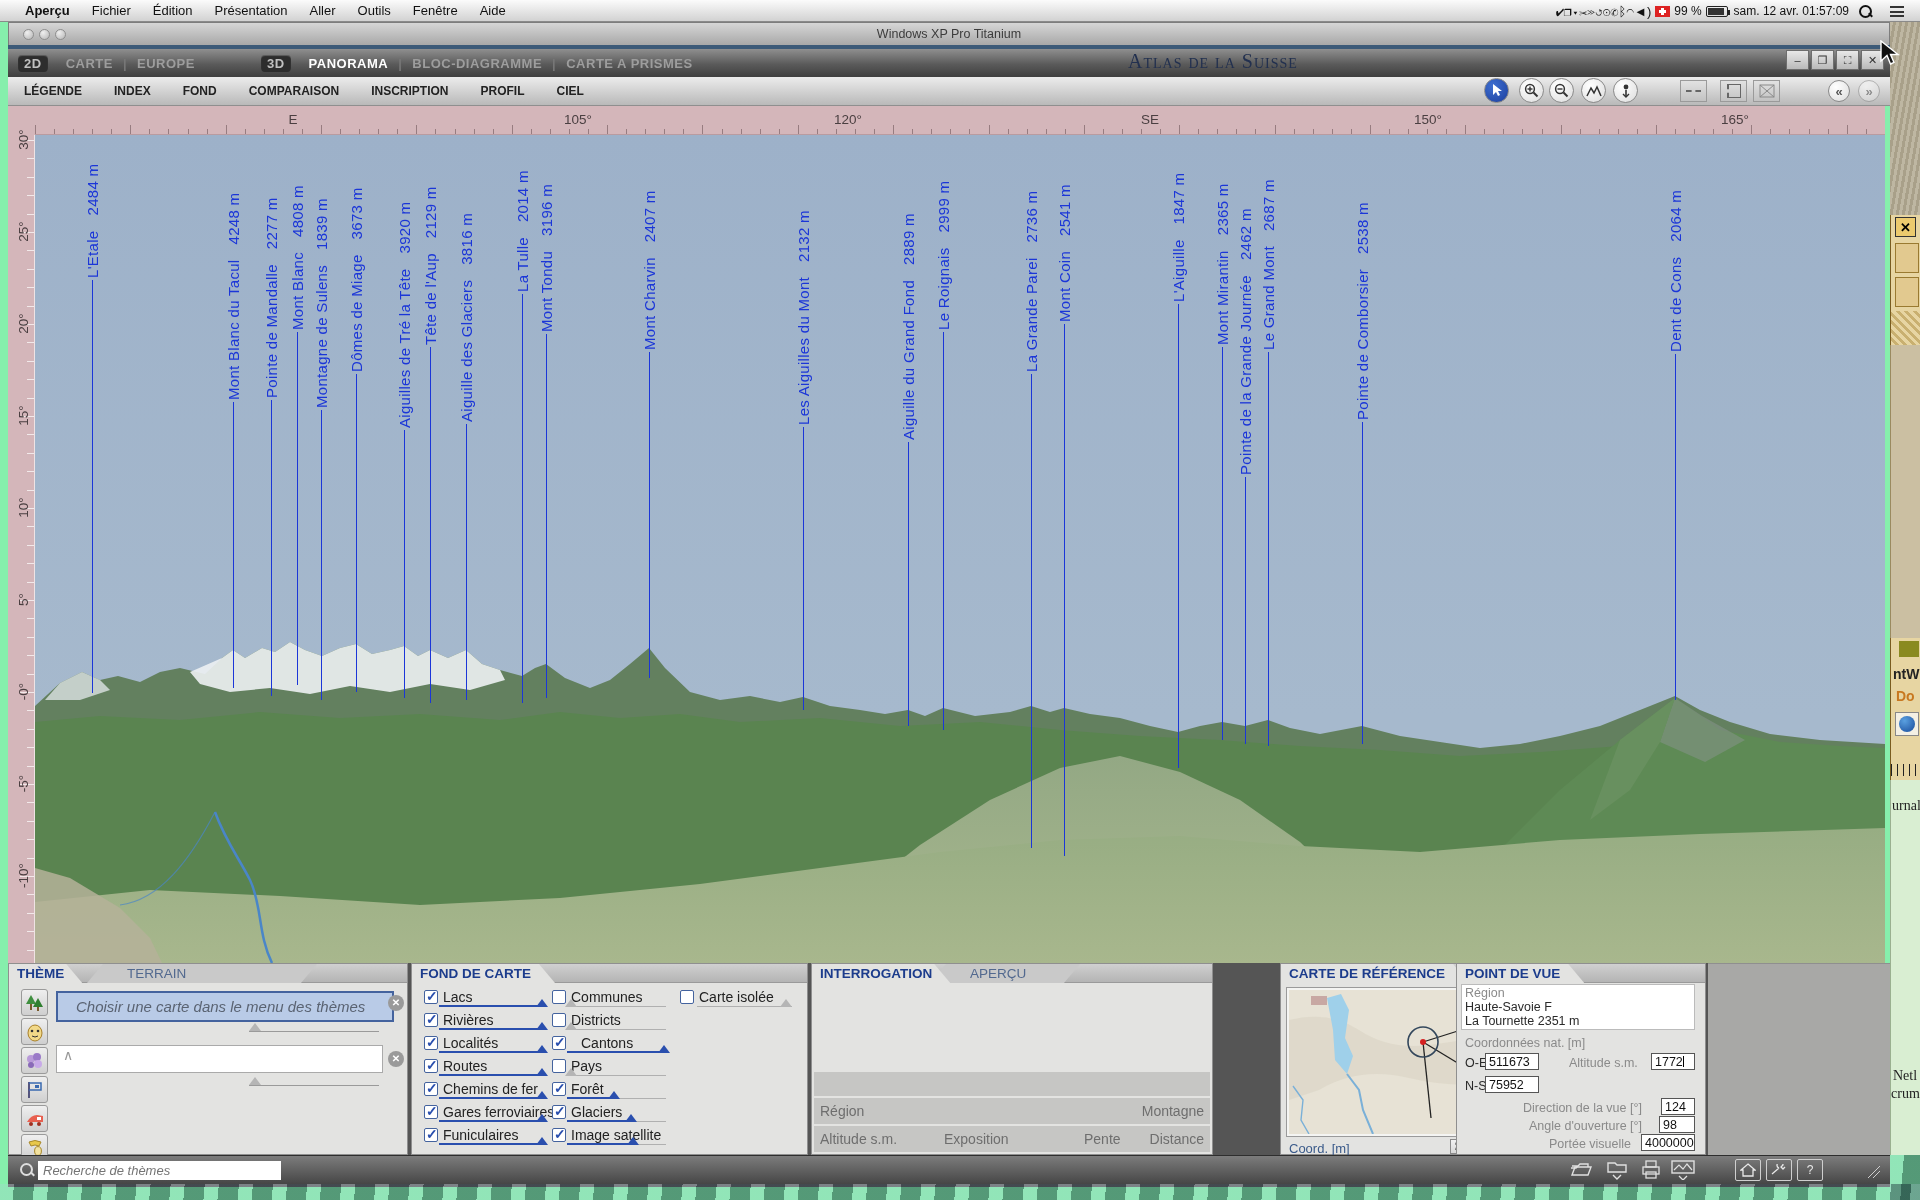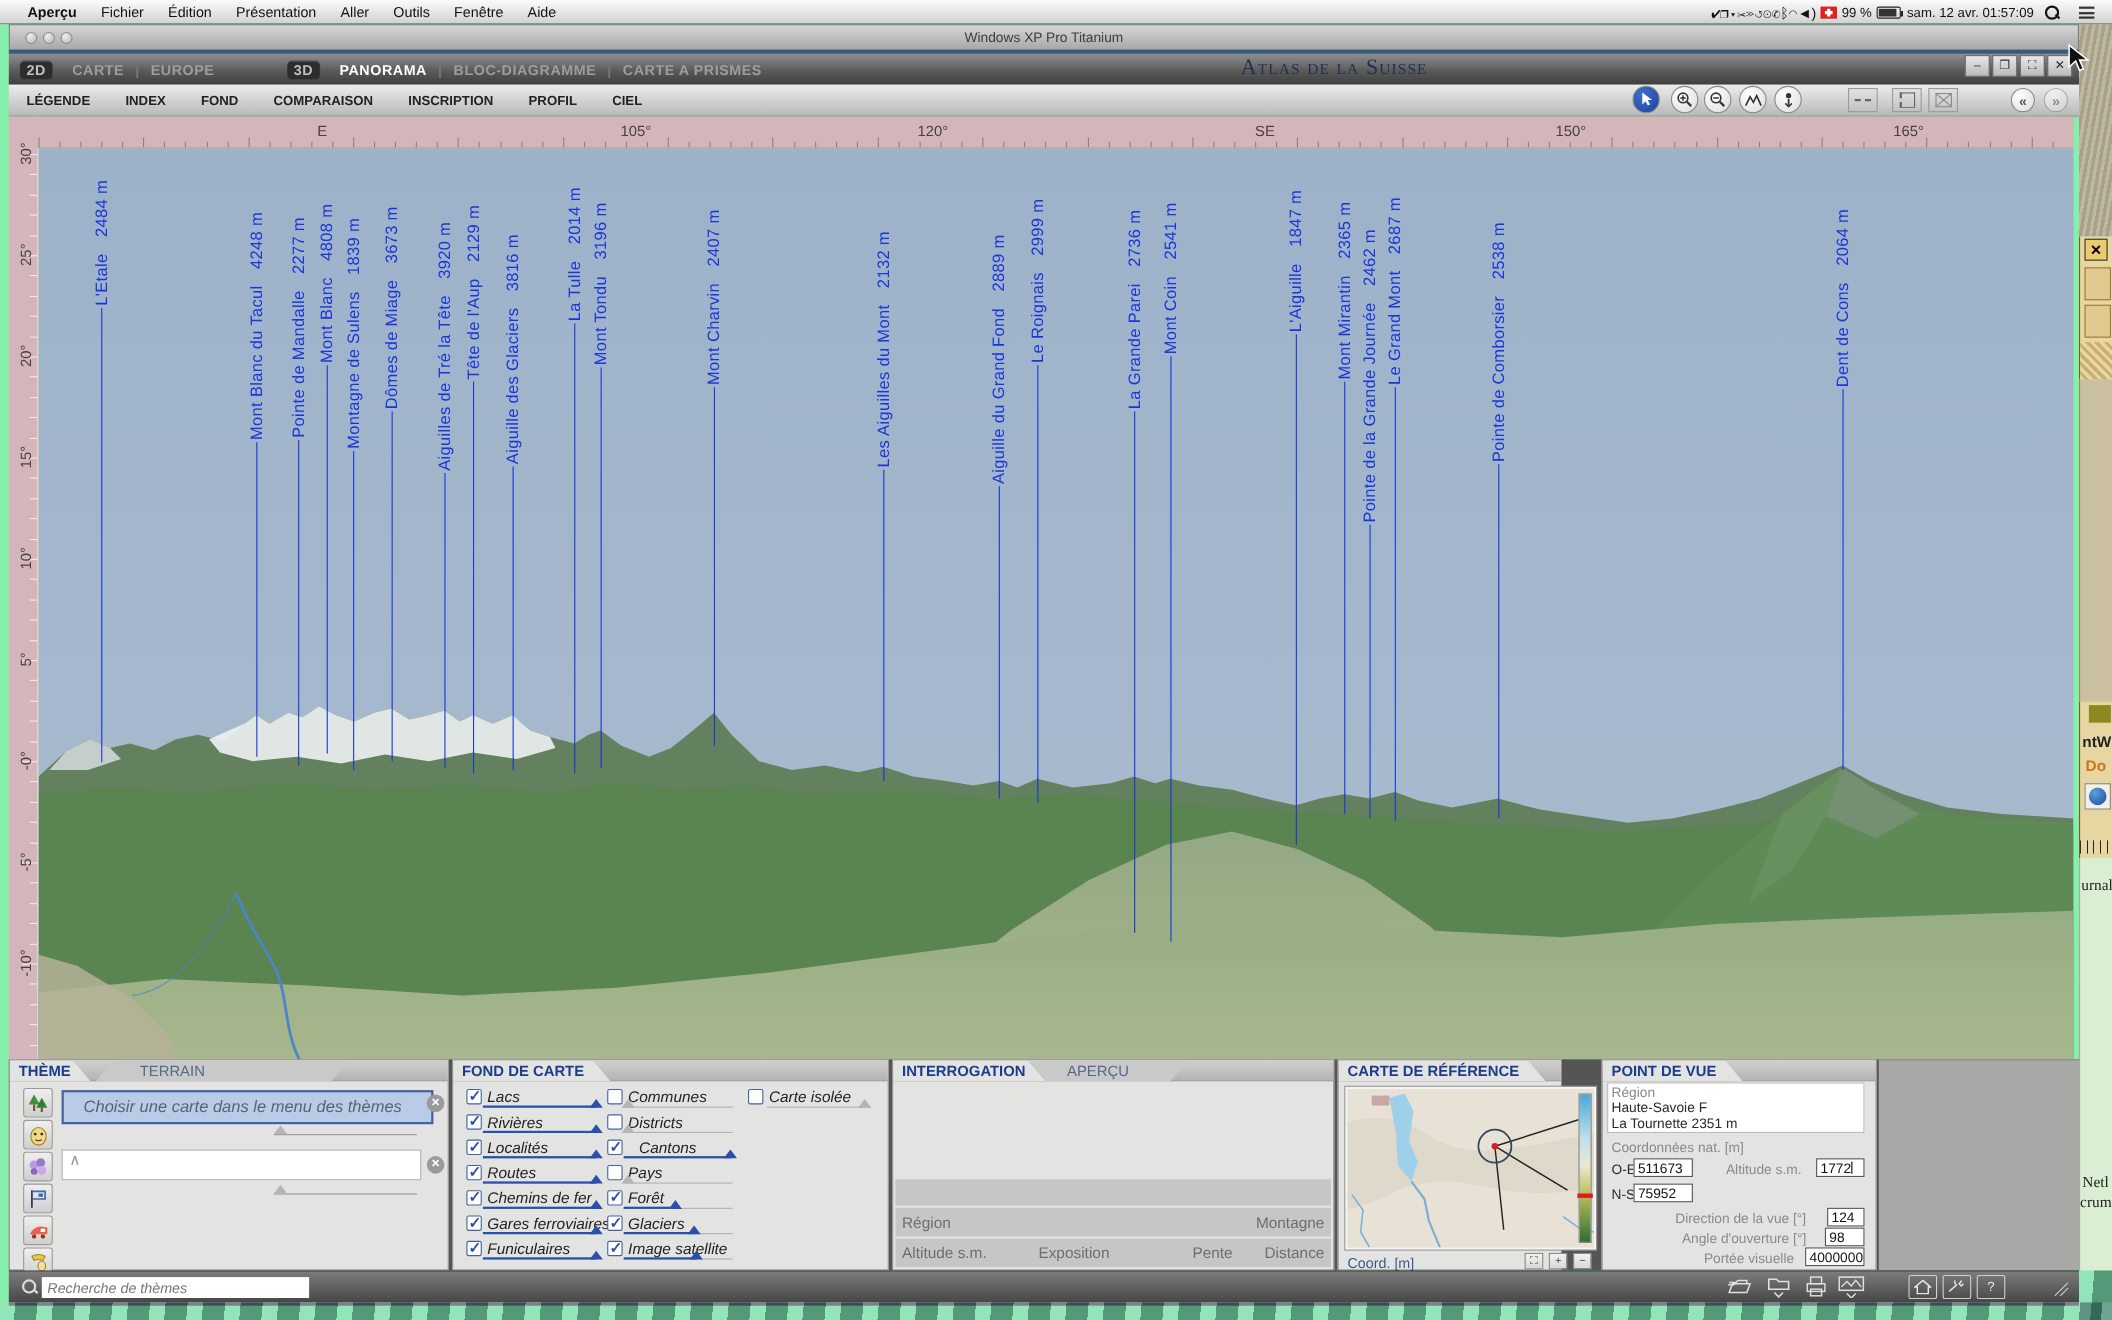--- a/index.html
+++ b/index.html
@@ -97,21 +97,21 @@
   .divline{position:absolute;height:1px;background:#9a9a9a;}
   .tri{position:absolute;width:0;height:0;border-left:6px solid transparent;border-right:6px solid transparent;}
   .tri.gray{border-bottom:8px solid #b5b5b5;}
   .tri.blue{border-bottom:8px solid #2a4fae;}
   #theme-input{position:absolute;left:47px;top:81px;width:327px;height:28px;background:#fff;border:1px solid #aaa;}
   #theme-input span{font-size:14px;color:#999;margin-left:6px;}
 
   
   .cb{position:absolute;width:14px;height:14px;background:#fff;border:1px solid #44639e;border-radius:2px;}
   .cb.on:after{content:"✓";position:absolute;left:1px;top:-3px;color:#2a4fae;font-size:14px;font-weight:bold;}
-  .cb-label{position:absolute;font-size:14px;color:#222;font-style:italic;}
+  .cb-label{position:absolute;font-size:14px;color:#222;}
   .sl-base{position:absolute;height:1px;background:#b0b0b0;}
   .sl-fill{position:absolute;height:2px;background:#2a4fae;}
 
   
   .int-band{position:absolute;background:#c6c6c4;}
   .int-text{position:absolute;font-size:14px;color:#6e6e6e;}
 
   
   #refmap{position:absolute;background:#e6e1d4;border:2px solid #f4f4f2;outline:1px solid #9a9a9a;}
   .ref-btn{position:absolute;width:17px;height:15px;border:1px solid #8a8a8a;background:linear-gradient(#f2f2f2,#d8d8d8);
@@ -659,21 +659,21 @@
       <div class="int-text" style="left:8px;top:139px">Région</div>
       <div class="int-text" style="right:8px;top:139px">Montagne</div>
       <div id="int-row2">
           <div class="int-text" style="top: 167px; left: 8px;">Altitude s.m.</div>
           <div class="int-text" style="top: 167px; left: 132px;">Exposition</div>
           <div class="int-text" style="top: 167px; left: 272px;">Pente</div>
           <div class="int-text" style="top: 167px; right: 8px;">Distance</div>
         </div>
     </div>
 
-    <div class="panel" style="left:1208px;width:204px">
+    <div class="panel" style="left:1272px;width:204px">
       <div class="tabbar"></div>
       <div class="tabactive" style="padding-right:24px">
         <span>CARTE DE RÉFÉRENCE</span></div>
       <div id="refmap" style="left:6px;top:24px;width:228px;height:148px">
         <svg width="224" height="144" viewBox="0 0 224 144">
           <rect width="224" height="144" fill="#e7e2d5"></rect>
           <path d="M0,30 Q40,20 70,40 T140,55 T224,40 L224,90 Q170,100 120,88 T30,100 L0,110 Z" fill="#dcd6c6" opacity=".7"></path>
           <path d="M38,8 L52,4 L60,20 L56,48 L64,66 L58,84 L46,70 L44,40 Z" fill="#9fd0ea"></path>
           <path d="M58,84 L70,100 L74,120 L84,144" stroke="#7ab0d8" stroke-width="2" fill="none"></path>
           <path d="M4,96 L14,110 L12,130 L20,144" stroke="#7ab0d8" stroke-width="1.4" fill="none"></path>

